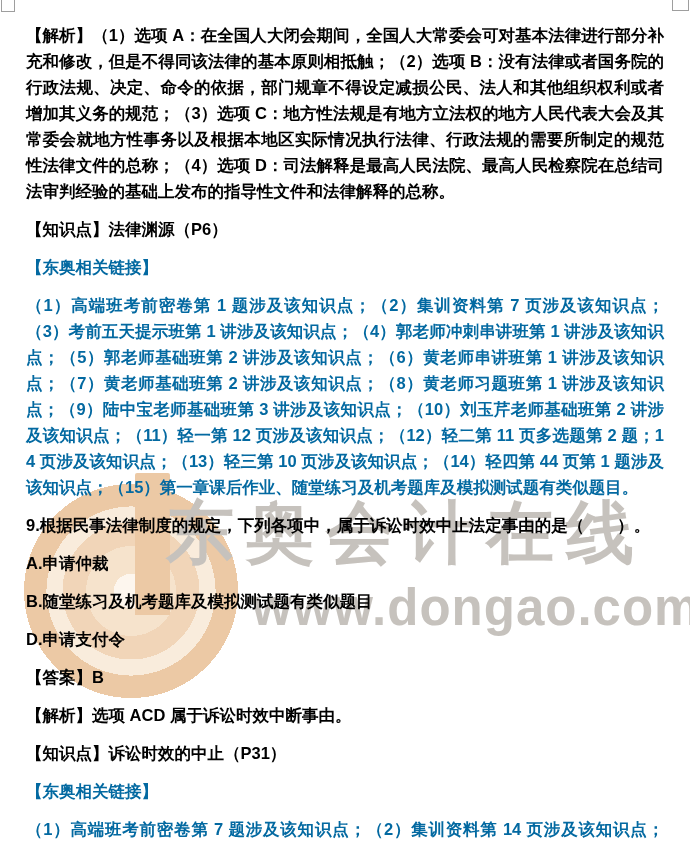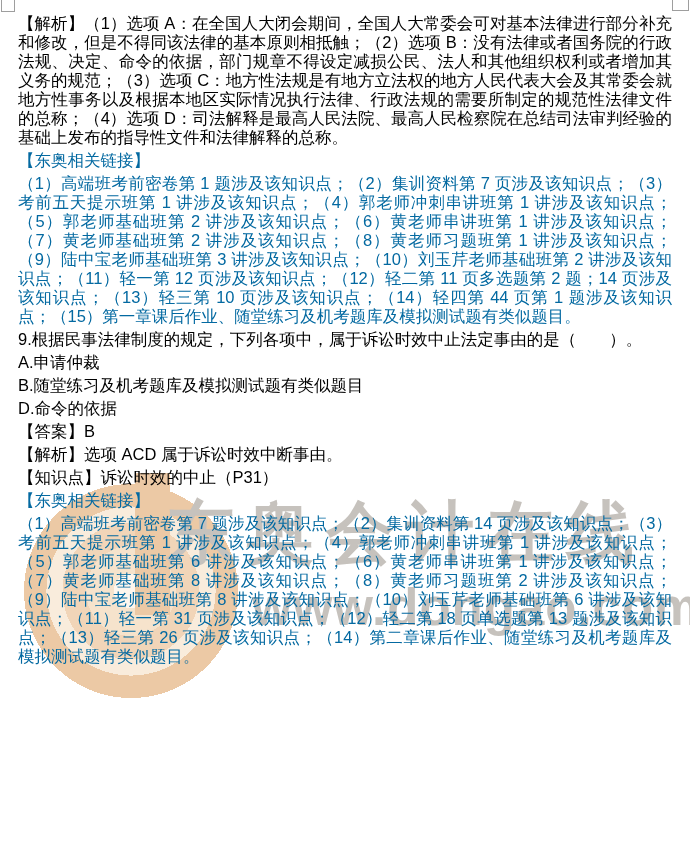--- a/index.html
+++ b/index.html
@@ -73,48 +73,50 @@
   .corner-tl { left: 1px;  top: -4px; width: 12px; height: 14px; }
   .corner-tr { left: 672px; top: -5px; width: 15px; height: 14px; }
 
   
   .content {
     position: relative;
     z-index: 2;
     padding: 10px 14px 0 14px;
   }
   .blk {
-    margin: 4px;
+    margin: 12px;
     font-size: 16.5px;
-    line-height: 19px;
+    line-height: 26px;
     color: #000000;
     text-align: justify;
     word-break: break-all;
+    font-weight: bold;
   }
   .red { color: #0369a1; }
 </style>
 </head>
 <body>
 
 <div class="watermark">
   <div class="logo-circle"></div>
   <div class="logo-bar"></div>
   <div class="wm-brand">东奥会计在线</div>
   <div class="wm-url">www.dongao.com</div>
 </div>
 
 <div class="corner corner-tl"></div>
 <div class="corner corner-tr"></div>
 
 <div class="content">
   <p class="blk">【解析】（1）选项 A：在全国人大闭会期间，全国人大常委会可对基本法律进行部分补充和修改，但是不得同该法律的基本原则相抵触；（2）选项 B：没有法律或者国务院的行政法规、决定、命令的依据，部门规章不得设定减损公民、法人和其他组织权利或者增加其义务的规范；（3）选项 C：地方性法规是有地方立法权的地方人民代表大会及其常委会就地方性事务以及根据本地区实际情况执行法律、行政法规的需要所制定的规范性法律文件的总称；（4）选项 D：司法解释是最高人民法院、最高人民检察院在总结司法审判经验的基础上发布的指导性文件和法律解释的总称。</p>
+  <p class="blk">【知识点】法律渊源（P6）</p>
   <p class="blk red">【东奥相关链接】</p>
   <p class="blk red">（1）高端班考前密卷第 1 题涉及该知识点；（2）集训资料第 7 页涉及该知识点；（3）考前五天提示班第 1 讲涉及该知识点；（4）郭老师冲刺串讲班第 1 讲涉及该知识点；（5）郭老师基础班第 2 讲涉及该知识点；（6）黄老师串讲班第 1 讲涉及该知识点；（7）黄老师基础班第 2 讲涉及该知识点；（8）黄老师习题班第 1 讲涉及该知识点；（9）陆中宝老师基础班第 3 讲涉及该知识点；（10）刘玉芹老师基础班第 2 讲涉及该知识点；（11）轻一第 12 页涉及该知识点；（12）轻二第 11 页多选题第 2 题；14 页涉及该知识点；（13）轻三第 10 页涉及该知识点；（14）轻四第 44 页第 1 题涉及该知识点；（15）第一章课后作业、随堂练习及机考题库及模拟测试题有类似题目。</p>
   <p class="blk">9.根据民事法律制度的规定，下列各项中，属于诉讼时效中止法定事由的是（　　）。</p>
   <p class="blk">A.申请仲裁</p>
   <p class="blk">B.随堂练习及机考题库及模拟测试题有类似题目</p>
-  <p class="blk">D.命令的依据</p>
+  <p class="blk">D.申请支付令</p>
   <p class="blk">【答案】B</p>
   <p class="blk">【解析】选项 ACD 属于诉讼时效中断事由。</p>
   <p class="blk">【知识点】诉讼时效的中止（P31）</p>
   <p class="blk red">【东奥相关链接】</p>
   <p class="blk red">（1）高端班考前密卷第 7 题涉及该知识点；（2）集训资料第 14 页涉及该知识点；（3）考前五天提示班第 1 讲涉及该知识点；（4）郭老师冲刺串讲班第 1 讲涉及该知识点；（5）郭老师基础班第 6 讲涉及该知识点；（6）黄老师串讲班第 1 讲涉及该知识点；（7）黄老师基础班第 8 讲涉及该知识点；（8）黄老师习题班第 2 讲涉及该知识点；（9）陆中宝老师基础班第 8 讲涉及该知识点；（10）刘玉芹老师基础班第 6 讲涉及该知识点；（11）轻一第 31 页涉及该知识点；（12）轻二第 18 页单选题第 13 题涉及该知识点；（13）轻三第 26 页涉及该知识点；（14）第二章课后作业、随堂练习及机考题库及模拟测试题有类似题目。</p>
 </div>
 
 </body></html>

